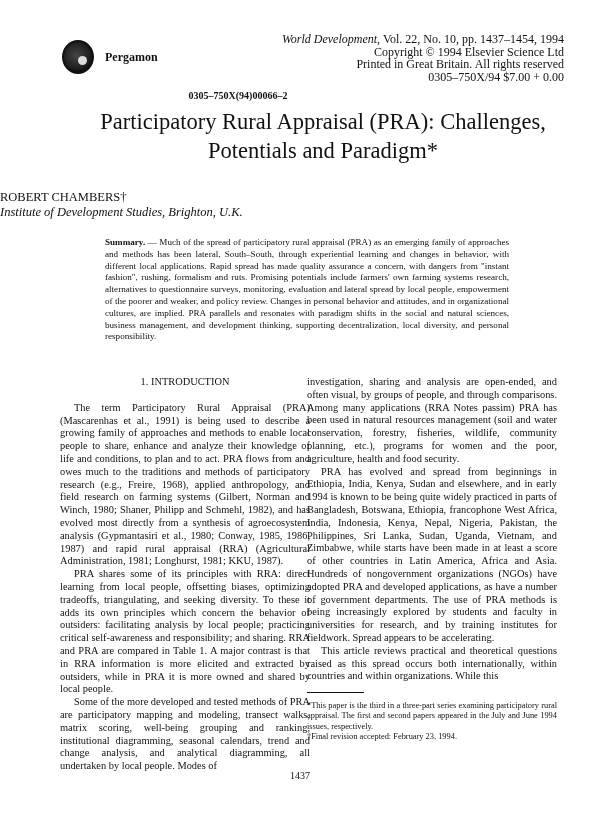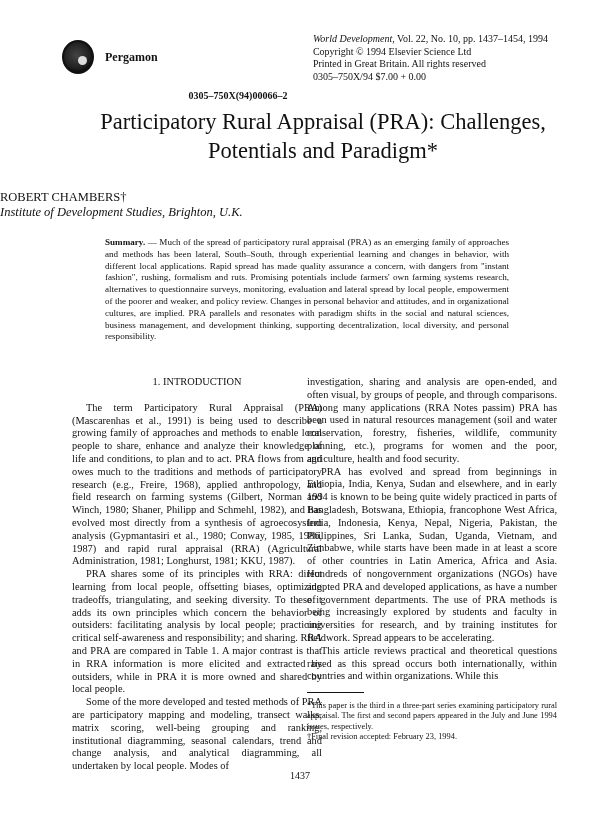--- a/index.html
+++ b/index.html
@@ -3,30 +3,30 @@
 <meta charset="utf-8">
 <style>
   html, body { margin: 0; padding: 0; background: #ffffff; }
   body { width: 600px; height: 823px; position: relative; overflow: hidden;
     font-family: "Liberation Serif", "DejaVu Serif", serif; color: #111; }
   .abs { position: absolute; }
   .logo { left: 62px; top: 40px; width: 32px; height: 34px; border-radius: 50%;
     background: radial-gradient(circle at 45% 45%, #444 0%, #222 55%, #111 70%); border: 2px solid #111; box-sizing: border-box; }
   .logo::after { content: ""; position: absolute; left: 14px; top: 14px; width: 9px; height: 9px; border-radius: 50%; background: #ddd; }
   .publisher { left: 105px; top: 50px; font-size: 12px; font-weight: bold; }
-  .citation { right: 52px; top: 33px; text-align: left; font-size: 10px; line-height: 12.5px; }
+  .citation { right: 36px; top: 33px; text-align: right; font-size: 12px; line-height: 12.5px; }
   .citation .jname { font-style: italic; }
   .doi { left: 0; width: 476px; top: 90px; text-align: center; font-size: 10px; font-weight: bold; }
   .title { left: 0; width: 600px; top: 107px; text-align: center; font-size: 22.5px; line-height: 29px; padding-left: 23px; }
   .author { left: 0; width: 512px; top: 190px; text-align: left; font-size: 12.5px; line-height: 15px; }
   .affil { left: 0; width: 600px; top: 205px; text-align: left; font-size: 12.5px; font-style: italic; }
   .summary { left: 105px; width: 404px; top: 237px; font-size: 9.1px; line-height: 11.8px; text-align: justify; }
   .summary b { font-weight: bold; }
   .col { top: 376px; width: 250px; font-size: 10.4px; line-height: 12.8px; text-align: justify; }
-  .col-left { left: 60px; margin-left: 12px; }
+  .col-left { left: 60px; }
   .col-right { left: 307px; }
   .col p { margin: 0; text-indent: 14px; }
   .col p.noindent { text-indent: 0; }
   .section-head { text-align: center; font-size: 10.4px; margin: 0 0 13px 0; }
   .footnote-rule { width: 57px; border-top: 1px solid #111; margin: 9px 0 8px 0; }
   .footnotes { font-size: 8.4px; line-height: 10.3px; text-align: justify; }
   .footnotes div { margin: 0; }
   .pageno { left: 0; width: 600px; top: 770px; text-align: center; font-size: 10px; }
 </style>
 </head>

